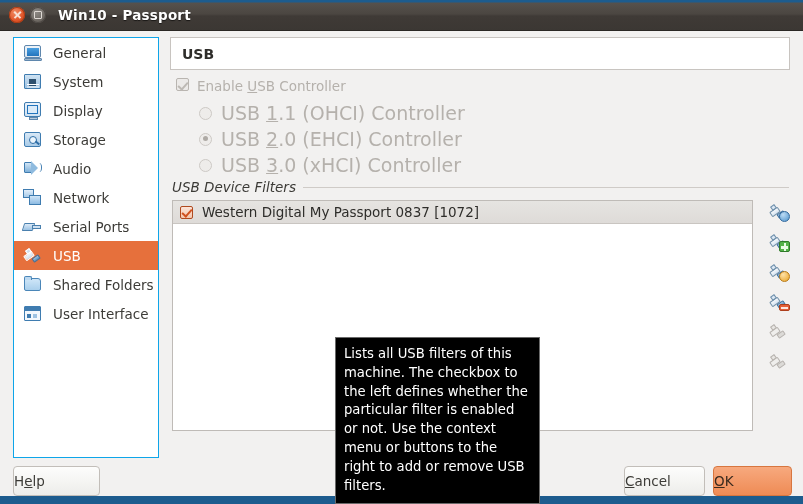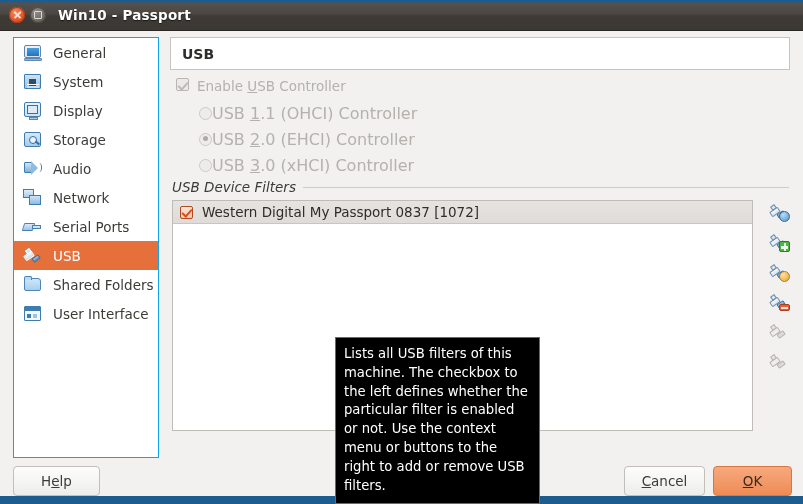--- a/index.html
+++ b/index.html
@@ -131,21 +131,21 @@
   .u-acc{text-decoration:underline;}
 
   .radio-row{display:flex;align-items:center;height:26px;margin-left:29px;}
   .radio{
     width:13px;height:13px;border:1.4px solid #cdc9c5;background:#eeecea;border-radius:50%;
     box-sizing:border-box;position:relative;flex:0 0 13px;
   }
   .radio.on:after{
     content:"";position:absolute;left:2.6px;top:2.6px;width:5px;height:5px;border-radius:50%;background:#aeaaa5;
   }
-  .radio-row .lbl{margin-left:0;font-size:16px;color:#b5b1ac;}
+  .radio-row .lbl{margin-left:9px;font-size:19px;color:#b5b1ac;}
 
   .group{position:absolute;left:2px;top:100px;width:618px;}
   .group-head{display:flex;align-items:center;height:18px;}
   .group-head .gl{font-size:13.5px;color:#3c3b37;white-space:nowrap;font-style:italic;}
   .group-head .gline{flex:1;height:1px;background:#cfcbc7;margin-left:7px;margin-right:1px;}
 
   .listwrap{
     position:absolute;left:2px;top:122px;width:581px;height:231px;
     background:#ffffff;border:1px solid #bfbbb7;box-sizing:border-box;overflow:hidden;
   }
@@ -196,21 +196,21 @@
     z-index:40;
     margin-left:8px;
   }
 
   
   .btnbar{position:absolute;left:0;top:432px;width:803px;height:41px;}
   .btn{
     position:absolute;height:30px;box-sizing:border-box;
     border:1px solid #c2beb9;border-radius:4px;
     background:linear-gradient(#fdfdfc,#ededea);
-    display:flex;align-items:center;justify-content:center;
+    display:flex;align-items:center;
     font-size:13.5px;color:#3c3b37;cursor:default;
   }
   #btn-help{left:13px;top:3px;width:87px;}
   #btn-cancel{left:624px;top:3px;width:81px;}
   #btn-ok{
     left:713px;top:3px;width:79px;
     background:linear-gradient(#f7a97e,#ef8b55);
     border:1px solid #d7763f;color:#3a2a1e;
   }
   .wmborder{position:absolute;left:0;top:496px;width:803px;height:8px;background:#1d5c8e;}

